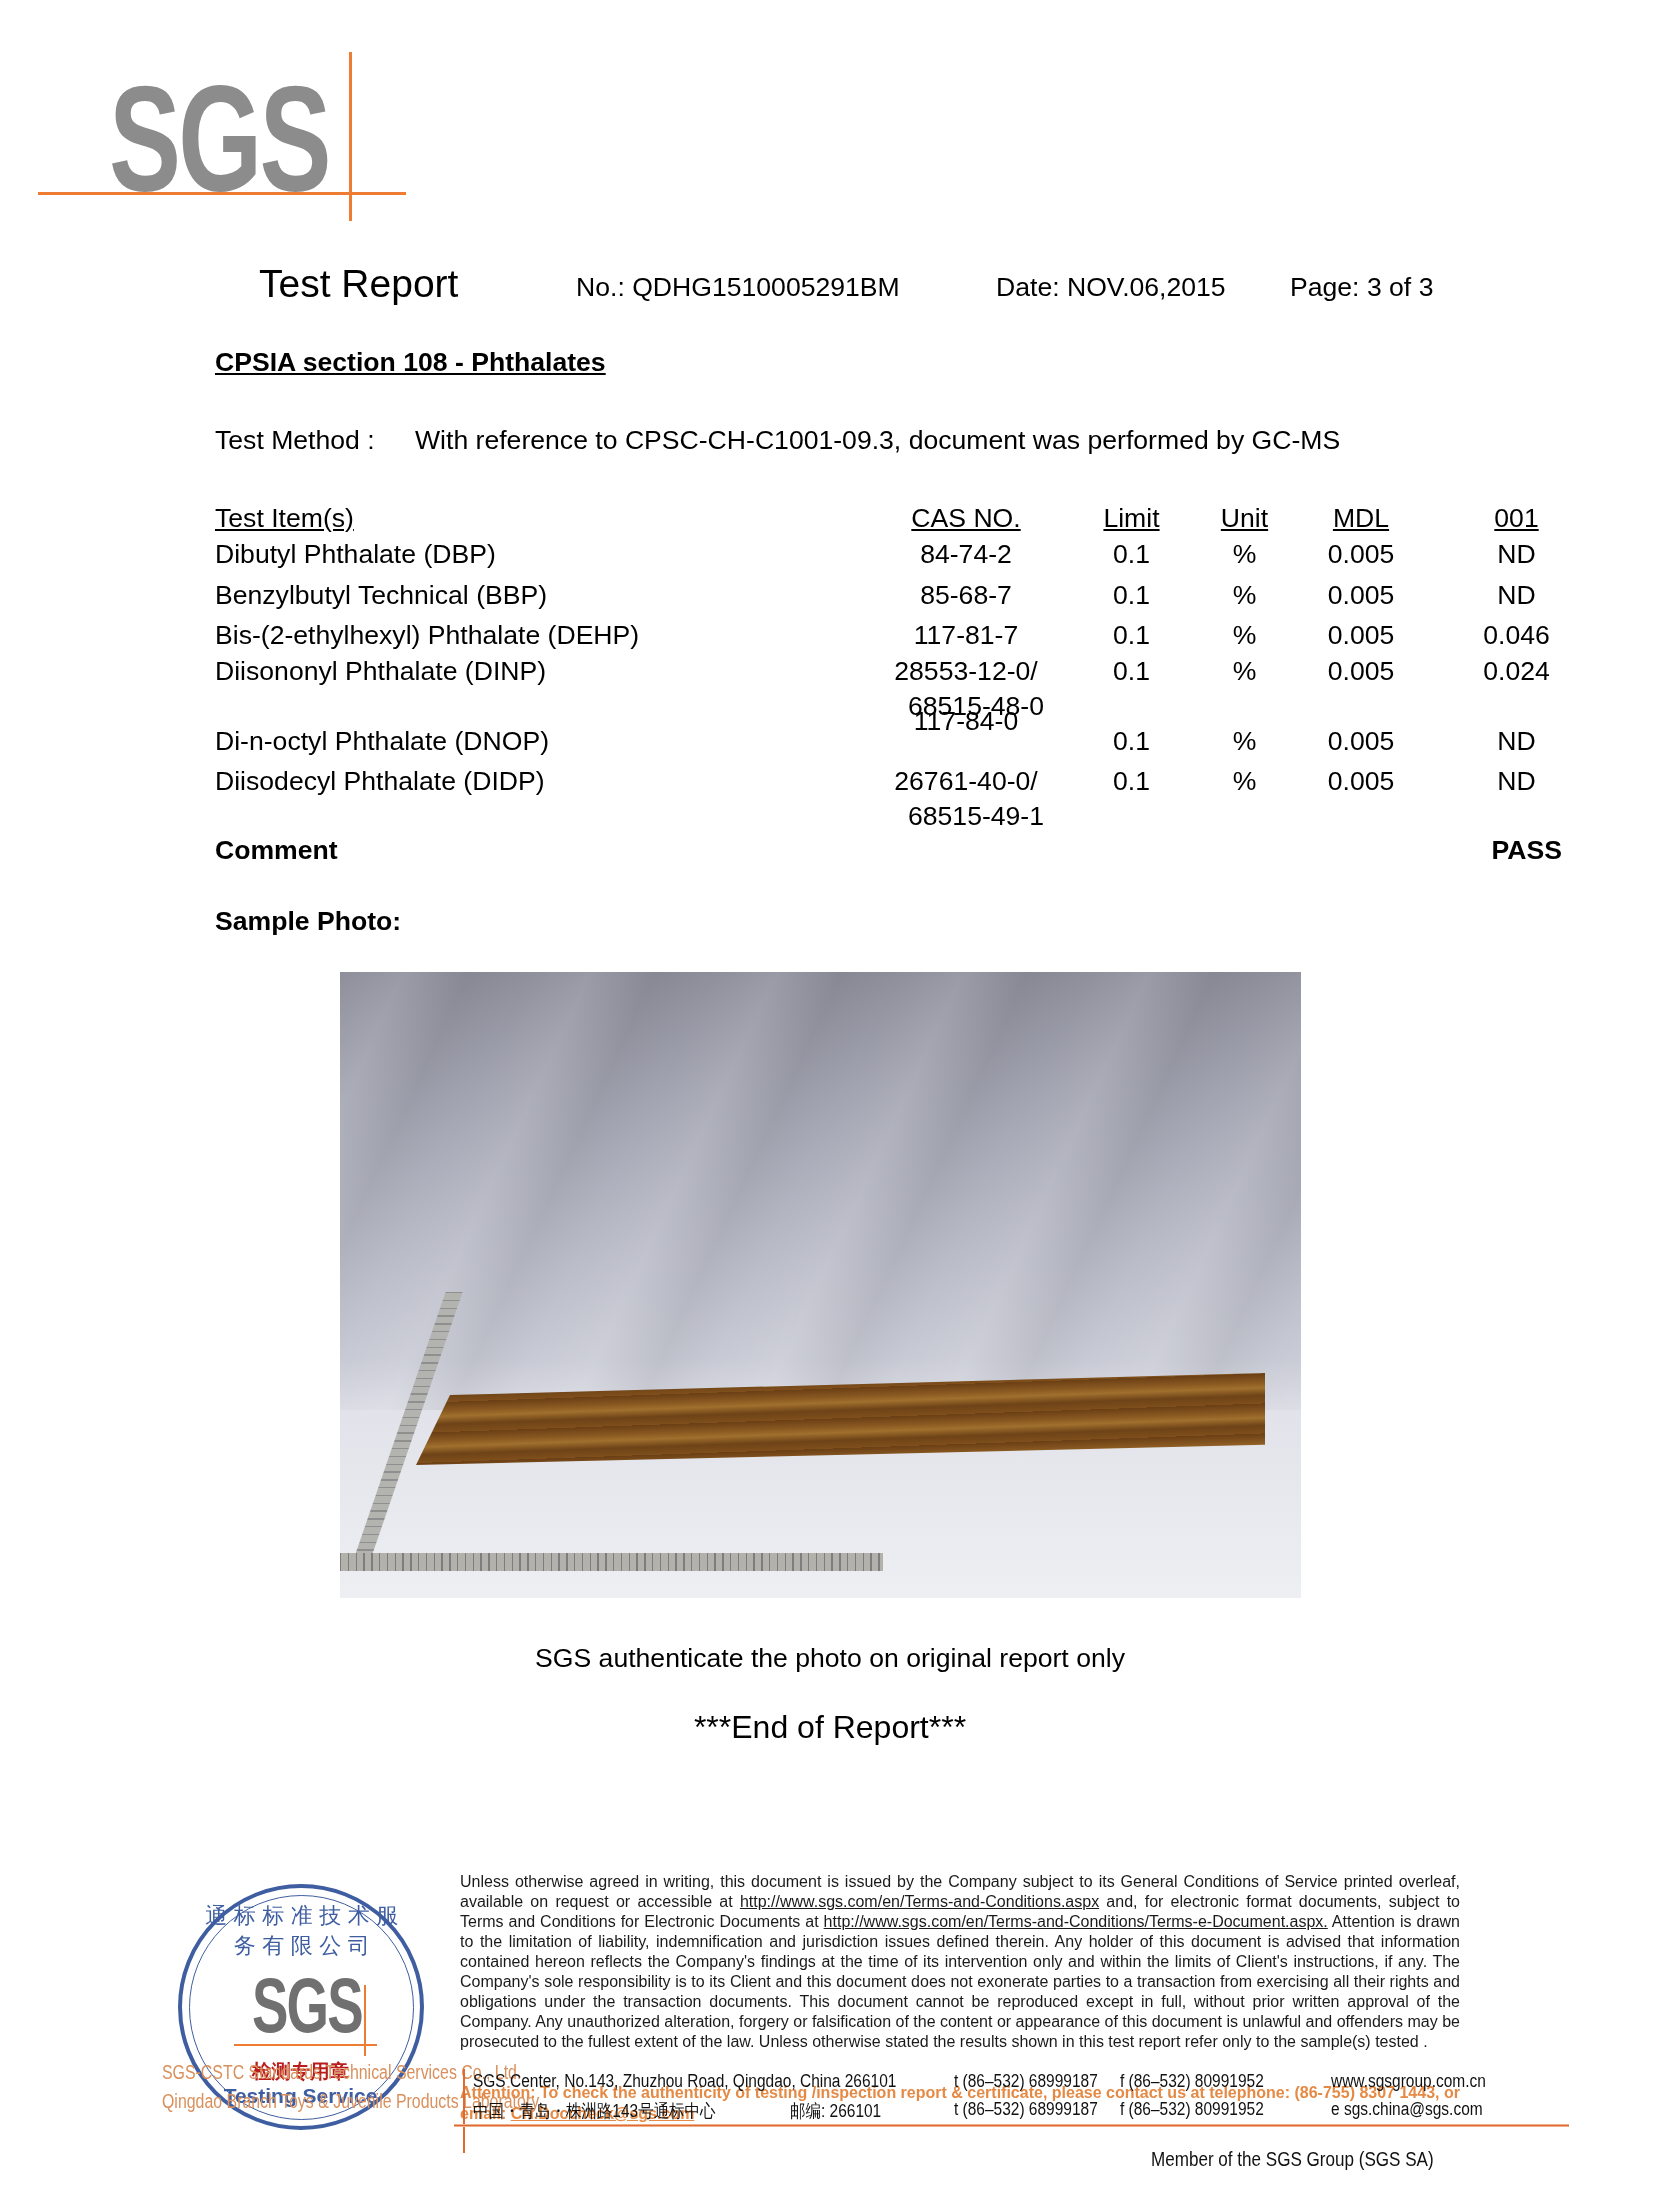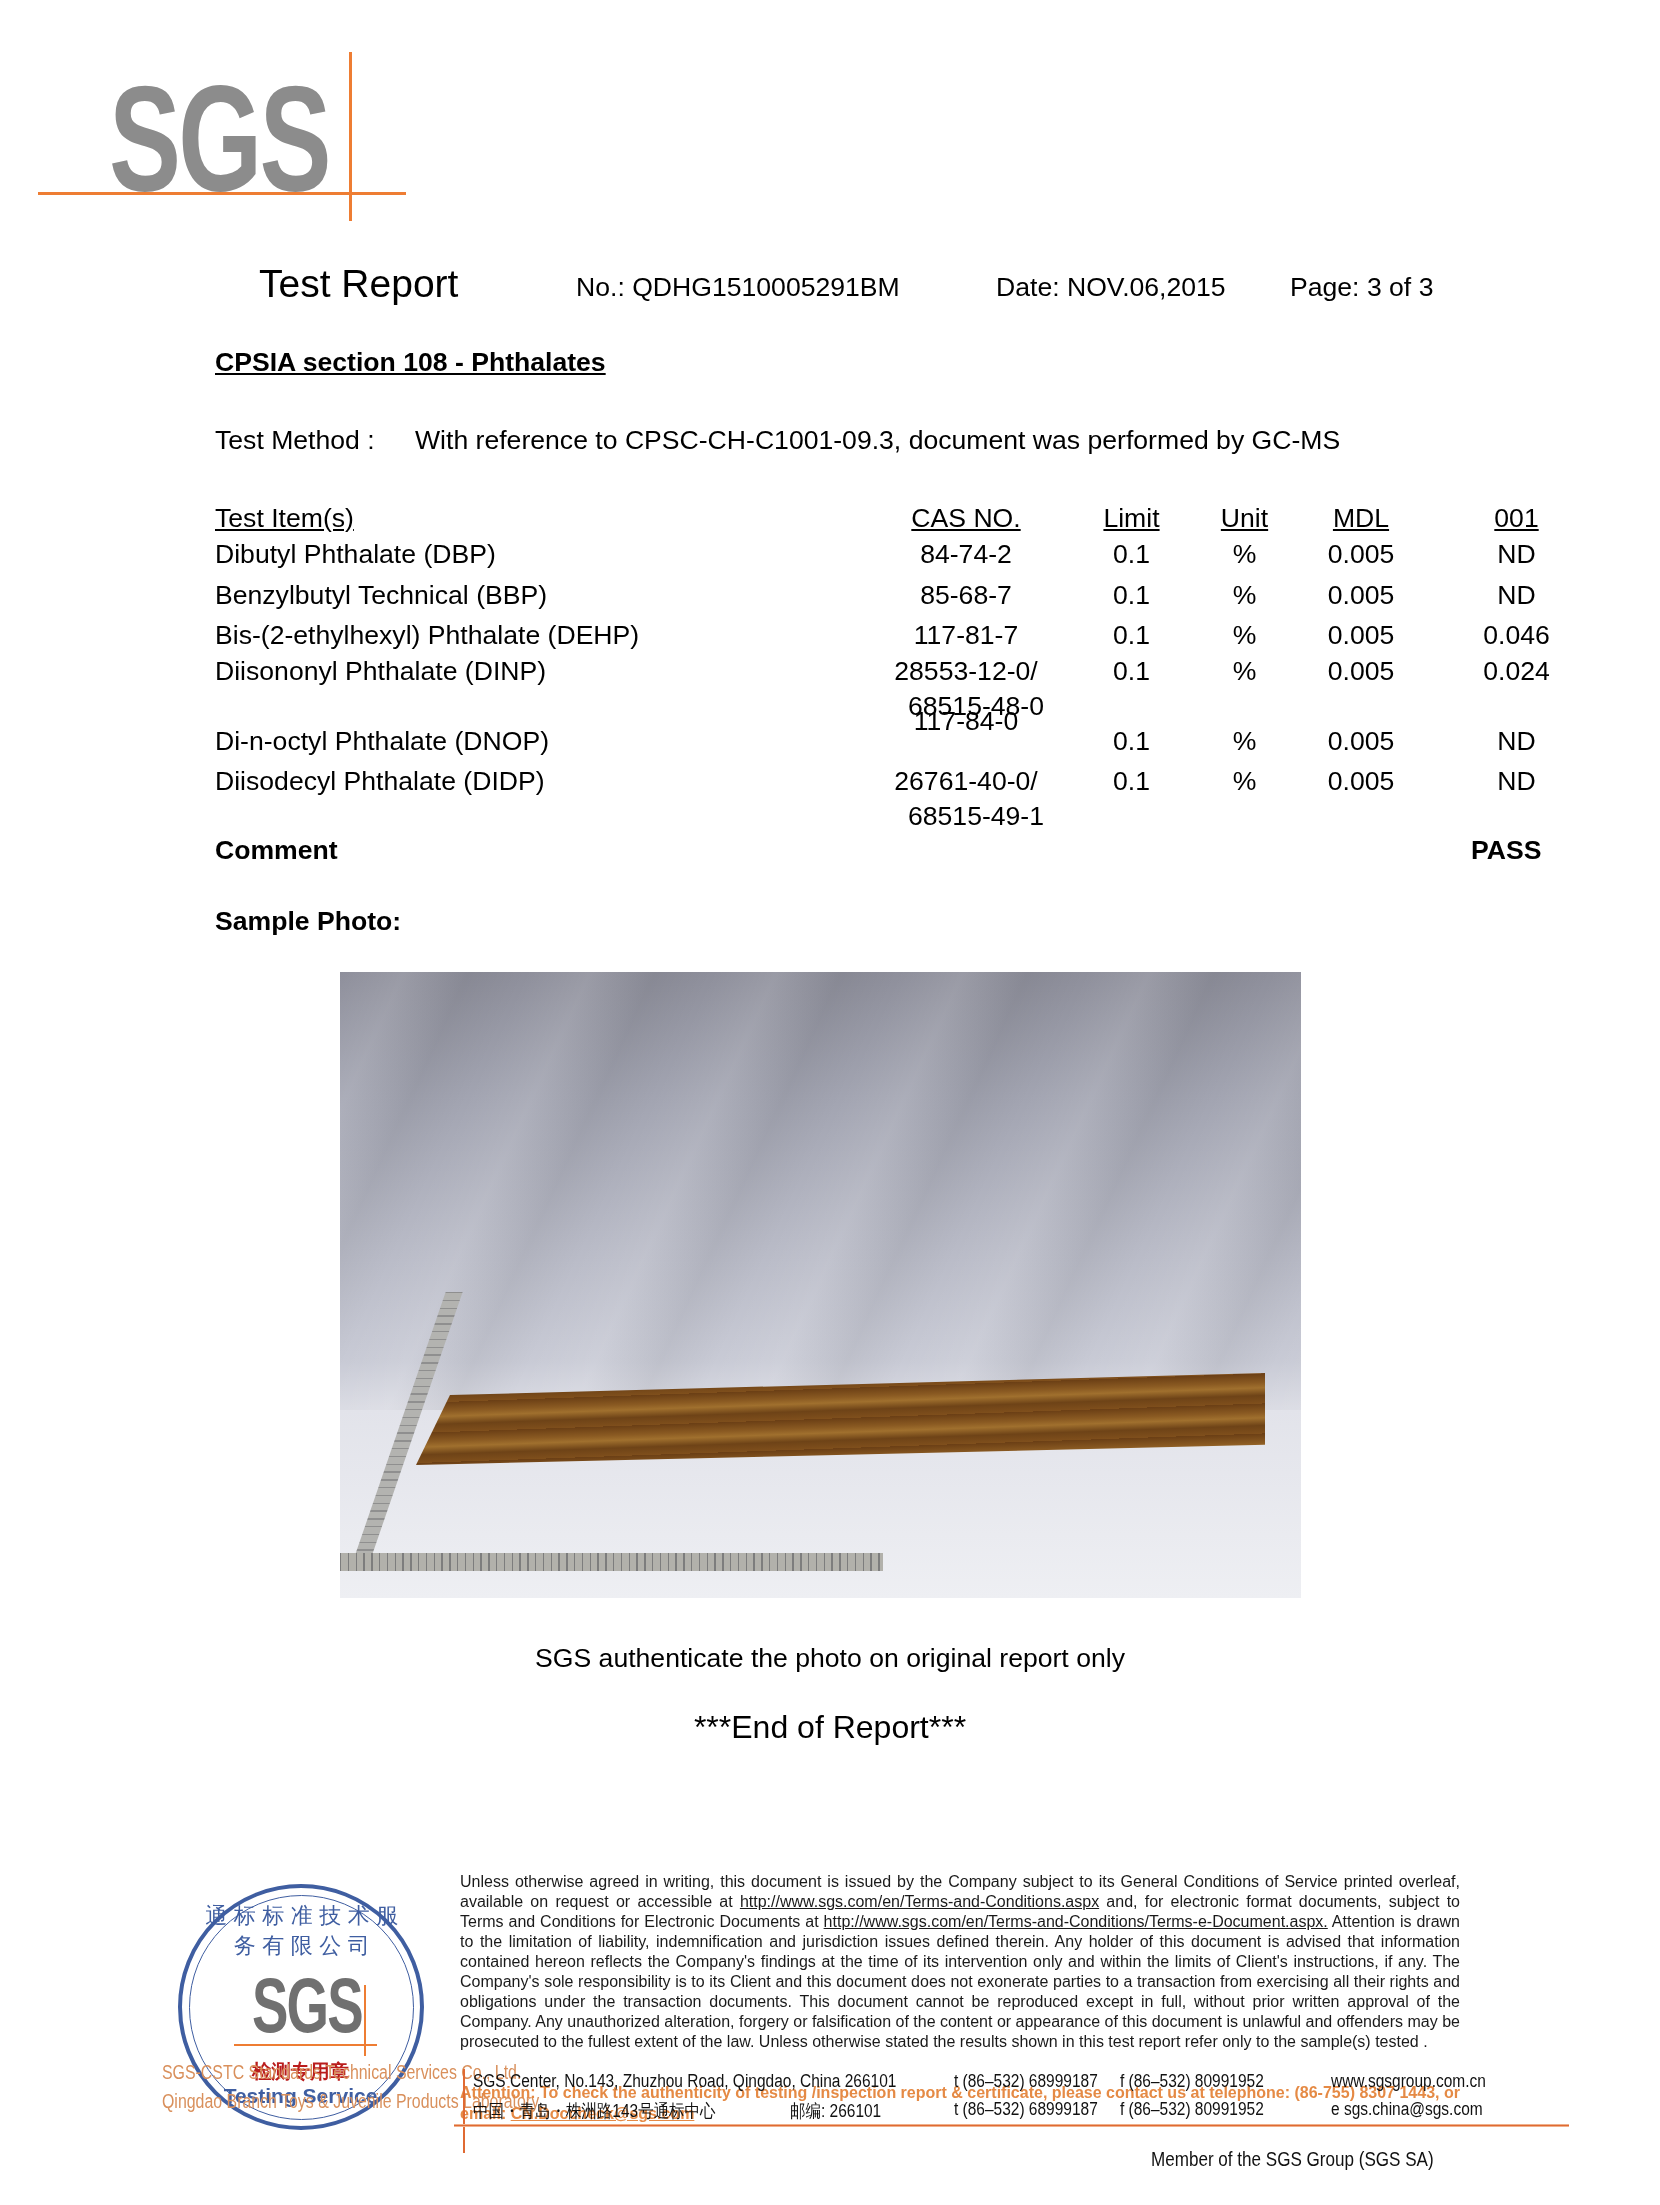--- a/index.html
+++ b/index.html
@@ -33,21 +33,21 @@
   
   .tbl { font-size: 26.6px; }
   .col-item { left: 215px; }
   .col-cas { left: 830px; width: 272px; text-align: center; }
   .col-limit { left: 1096px; width: 71px; text-align: center; }
   .col-unit { left: 1212px; width: 65px; text-align: center; }
   .col-mdl { left: 1309px; width: 104px; text-align: center; }
   .col-res { left: 1471px; width: 91px; text-align: center; }
   .hdr-cell { text-decoration: underline; }
   .comment { left: 215px; font-weight: bold; font-size: 26.6px; }
-  .pass { left: 1471px; width: 91px; text-align: left; font-weight: bold; font-size: 26.6px; }
+  .pass { left: 1471px; width: 91px; text-align: right; font-weight: bold; font-size: 26.6px; }
   .sample-label { left: 215px; top: 906px; font-size: 26.6px; font-weight: bold; }
 
   
   .photo {
     position: absolute; left: 340px; top: 972px; width: 961px; height: 626px; overflow: hidden;
     background: linear-gradient(180deg, #8e8f9b 0%, #a2a4b1 20%, #b9bbc7 45%, #c8cad5 62%, #dfe0e7 72%, #e8e9ee 100%);
   }
   .photo .wall-fold {
     position: absolute; left: 0; top: 0; width: 100%; height: 72%;
     background: repeating-linear-gradient(115deg, rgba(255,255,255,0.0) 0px, rgba(255,255,255,0.10) 58px, rgba(0,0,0,0.05) 117px, rgba(255,255,255,0.0) 169px);

